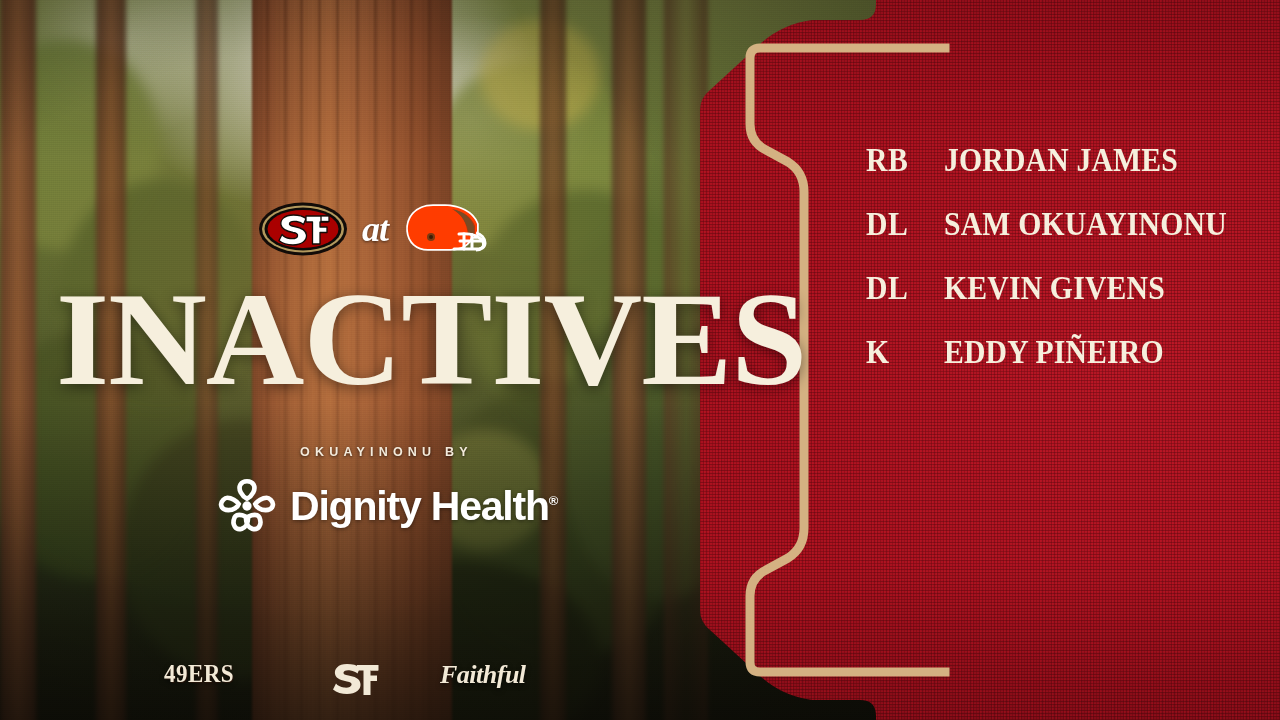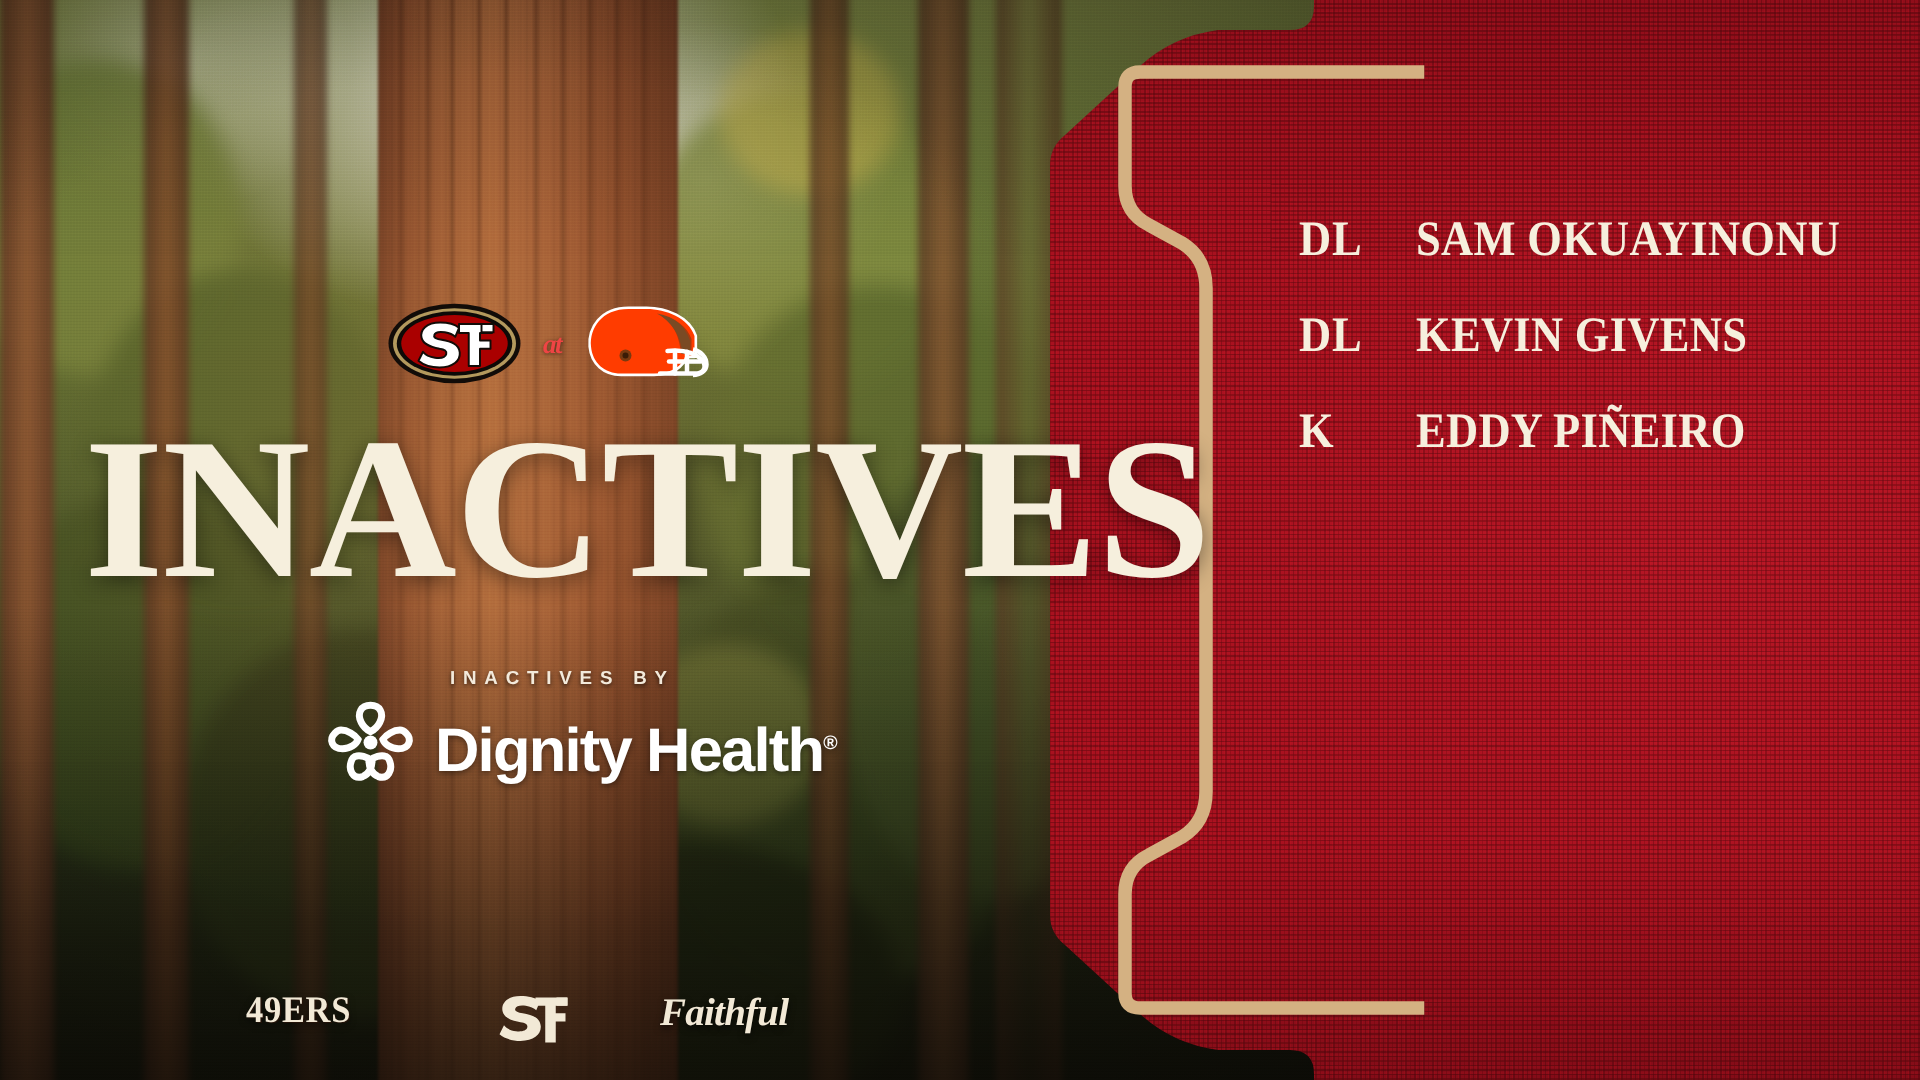--- a/index.html
+++ b/index.html
@@ -121,42 +121,42 @@
   }
 
   
   .matchup{
     position:absolute; left:258px; top:198px;
     display:flex; align-items:center; gap:14px;
   }
   .logo-sf{ width:90px; height:56px; }
   .at{
     font-family:"Liberation Serif", serif; font-style:italic; font-weight:700;
-    font-size:18px; color:#ef4444; letter-spacing:-1px;
+    font-size:36px; color:#ffffff; letter-spacing:-1px;
     text-shadow:0 1px 3px rgba(0,0,0,.55);
   }
   .logo-cle{ width:88px; height:62px; }
 
   .title{
     position:absolute; left:56px; top:272px; width:640px;
     font-family:"Liberation Serif", serif;
     font-weight:700; font-size:134px; line-height:1;
     color:#F6EFDD; letter-spacing:-1px;
     transform:scaleX(1.02); transform-origin:left center;
     text-shadow:0 3px 14px rgba(0,0,0,.45);
   }
 
   .pres{
     position:absolute; left:300px; top:445px;
     font-size:12.5px; font-weight:700; letter-spacing:5.2px;
     color:#F3EADB; text-shadow:0 1px 3px rgba(0,0,0,.6);
   }
   .sponsor{
-    position:absolute; left:216px; top:466px;
-    display:flex; align-items:flex-end; gap:12px;
+    position:absolute; left:216px; top:477px;
+    display:flex; align-items:center; gap:12px;
   }
   .sponsor-mark{ width:62px; height:58px; }
   .sponsor-word{
     font-size:41px; font-weight:700; color:#FFFFFF; letter-spacing:-1.2px;
     text-shadow:0 1px 4px rgba(0,0,0,.45);
   }
   .sponsor-word sup{ font-size:13px; vertical-align:super; letter-spacing:0; }
 
   
   .bottom{
@@ -236,20 +236,24 @@
     <svg viewBox="0 0 580 720" preserveAspectRatio="none" aria-hidden="true">
       <path d="M 245 48 L 60 48 Q 50 48 50 58 L 50 124
                Q 50 142 66 150 L 88 162 Q 104 172 104 192
                L 104 528 Q 104 548 88 558 L 66 570
                Q 50 578 50 596 L 50 662 Q 50 672 60 672 L 245 672" fill="none" stroke="#D4B182" stroke-width="9" stroke-linecap="square" stroke-linejoin="miter"></path>
     </svg>
   </div>
 
   <div class="roster">
     <div class="row">
+      <span class="pos">RB</span>
+      <span class="pname">JORDAN JAMES</span>
+    </div>
+    <div class="row">
       <span class="pos">DL</span>
       <span class="pname">SAM OKUAYINONU</span>
     </div>
     <div class="row">
       <span class="pos">DL</span>
       <span class="pname">KEVIN GIVENS</span>
     </div>
     <div class="row">
       <span class="pos">K</span>
       <span class="pname">EDDY PIÑEIRO</span>
@@ -292,21 +296,21 @@
         <path d="M116 86 L158 86"></path>
         <path d="M124 72 L124 102"></path>
         <path d="M140 73 L140 101"></path>
       </g>
       <path d="M148 70 C158 72 166 80 166 90 C166 98 158 104 148 104" fill="none" stroke="#ffffff" stroke-width="6"></path>
     </svg>
   </div>
 
   <div class="title">INACTIVES</div>
 
-  <div class="pres">INACTIVES BY</div>
+  <div class="pres">OKUAYINONU BY</div>
 
   <div class="sponsor">
     <svg class="sponsor-mark" viewBox="0 0 120 112">
       <g fill="none" stroke="#ffffff" stroke-width="9" stroke-linecap="round">
         <path d="M60 8 C48 8 42 18 48 30 C52 38 60 42 60 42 C60 42 68 38 72 30 C78 18 72 8 60 8 Z"></path>
         <path d="M14 44 C6 52 10 64 24 64 C34 64 42 58 44 52 C40 46 30 40 22 40 C18 40 16 42 14 44 Z"></path>
         <path d="M106 44 C114 52 110 64 96 64 C86 64 78 58 76 52 C80 46 90 40 98 40 C102 40 104 42 106 44 Z"></path>
         <path d="M36 78 C30 92 38 104 50 100 C58 97 62 88 62 80 C56 74 46 72 40 74 C38 75 37 76 36 78 Z"></path>
         <path d="M84 78 C90 92 82 104 70 100 C62 97 58 88 58 80 C64 74 74 72 80 74 C82 75 83 76 84 78 Z"></path>
       </g>

